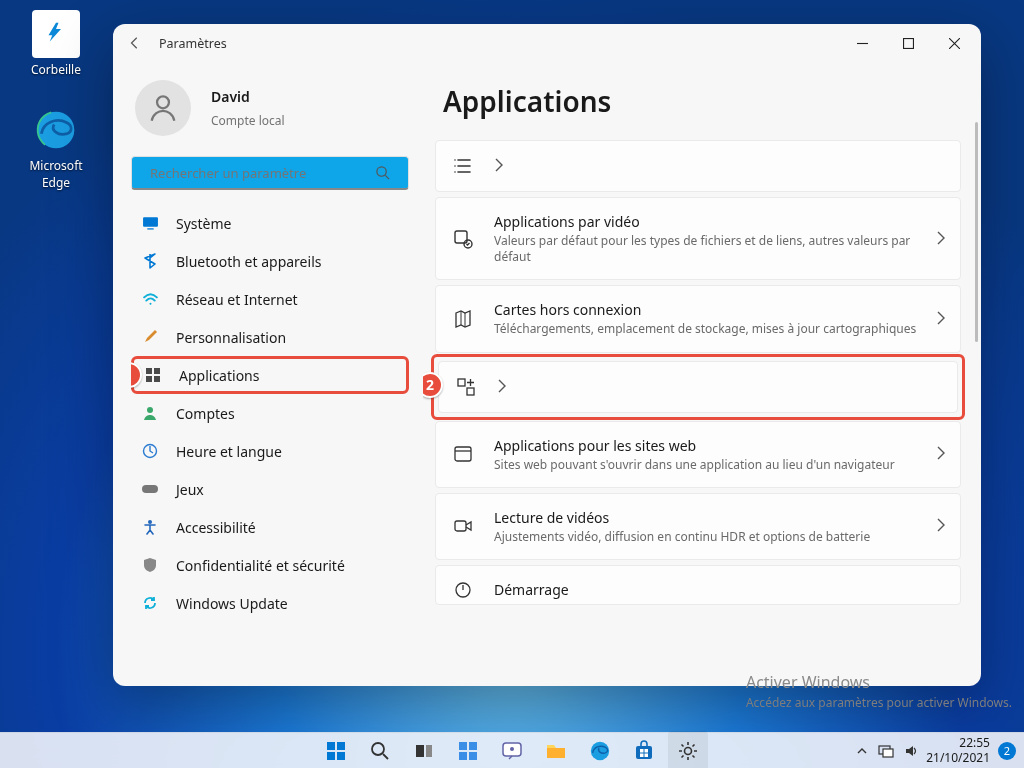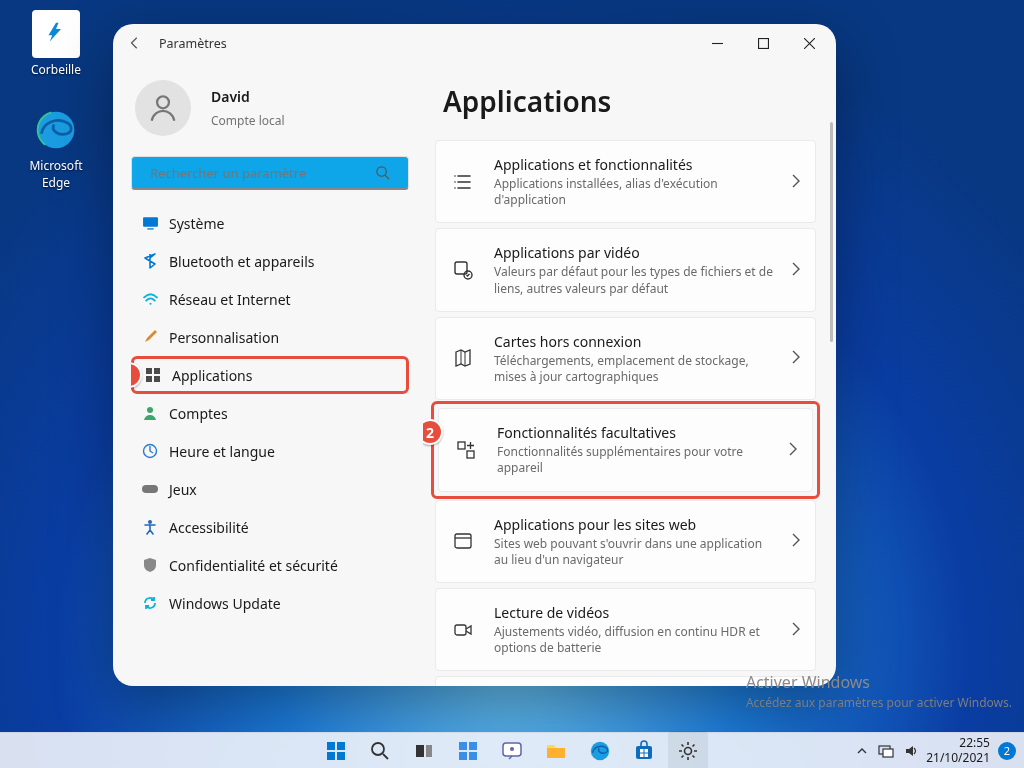--- a/index.html
+++ b/index.html
@@ -9,40 +9,40 @@
     background: radial-gradient(circle at 50% 85%, #6bc4f0 0%, #1c7bd9 28%, #0a3da3 55%, #083882 80%);
   }
   .desktop-icon { position:absolute; width:76px; text-align:center; color:#fff; font-size:12px; text-shadow:0 1px 2px rgba(0,0,0,.7);}
   .desktop-icon .di { width:48px; height:48px; margin:0 auto 3px; display:flex; align-items:center; justify-content:center; border-radius:6px; }
   .recycle .di { background:#fff; border-radius:4px; }
   .recycle svg{width:30px;height:30px;}
   .edge .di svg{width:44px;height:44px;}
 
   
   .win {
-    position:absolute; left:113px; top:24px; width:723px; height:662px;
-    background:#f7f7f7; border-radius:20px; box-shadow:0 20px 60px rgba(0,0,0,.35);
+    position:absolute; left:113px; top:24px; width:868px; height:662px;
+    background:#f7f7f7; border-radius:12px; box-shadow:0 20px 60px rgba(0,0,0,.35);
     display:flex; flex-direction:column;
   }
   .titlebar { height:38px; display:flex; align-items:center; padding:0 4px; }
   .tb-back { width:36px; height:36px; display:flex; align-items:center; justify-content:center; cursor:default; color:#555;}
   .tb-title { font-size:12.5px; color:#333; margin-left:6px;}
   .tb-spacer { flex:1; }
   .tb-btn { width:46px; height:32px; display:flex; align-items:center; justify-content:center; color:#222;}
 
   .win-body { flex:1; display:flex; overflow:hidden; }
   .sidebar { width:310px; padding:8px 14px 0 18px; display:flex; flex-direction:column; overflow:hidden; position:relative;}
   .profile { display:flex; align-items:center; gap:20px; padding:10px 4px 16px; }
   .avatar { width:56px; height:56px; border-radius:50%; background:#e2e2e2; display:flex; align-items:center; justify-content:center;}
   .pname { font-size:14px; font-weight:600; color:#1a1a1a;}
   .psub { font-size:12px; color:#737373; margin-top:6px;}
   .search { display:flex; align-items:center; height:34px; background:#0ea5e9; border:1px solid #e0e0e0; border-bottom:2px solid #888; border-radius:4px; padding:0 18px; margin:4px 0 14px;}
   .search input{ flex:1; border:none; outline:none; font-size:13px; background:transparent;}
   .navlist{ flex:1; overflow:hidden;}
-  .navitem{ display:flex; align-items:center; gap:10px; height:38px; padding:0 10px; border-radius:4px; font-size:14px; color:#1a1a1a; cursor:default;}
+  .navitem{ display:flex; align-items:center; gap:17px; height:38px; padding:0 10px; border-radius:4px; font-size:14px; color:#1a1a1a; cursor:default;}
   .navitem .nicon{ width:18px; height:18px; display:flex; align-items:center; justify-content:center;}
   .highlight1{ border:3px solid #e74c3c; border-radius:6px;}
 
   .main { flex:1; padding:8px 20px 0 6px; overflow:hidden; position:relative;}
   .page-title { font-size:28px; font-weight:600; color:#1a1a1a; margin:12px 0 20px 14px;}
   .cards{ display:flex; flex-direction:column; gap:5px; padding-left:6px;}
   .card{ background:#fdfdfd; border:1px solid #eaeaea; border-radius:4px; padding:14px 14px; display:flex; align-items:center; gap:18px;}
   .card .cicon{ width:26px; display:flex; align-items:center; justify-content:center; color:#333;}
   .card .cbody{ flex:1; min-width:0;}
   .card .ctitle{ font-size:14px; color:#1a1a1a;}
@@ -248,24 +248,20 @@
         <div class="page-title">Applications</div>
         <div class="scrollbar"></div>
 
         <div class="cards">
           <div class="card">
             <span class="cicon">
                 <svg width="20" height="20" viewBox="0 0 20 20">
                   <path d="M5 4h12M5 10h12M5 16h12M2 4h.01M2 10h.01M2 16h.01" stroke="#333" stroke-width="1.6" stroke-linecap="round"></path>
                 </svg>
               </span>
-            <div class="cbody">
-              <div class="ctitle">Applications et fonctionnalités</div>
-              <div class="csub">Applications installées, alias d'exécution d'application</div>
-            </div>
             <span class="chev"><svg width="10" height="14" viewBox="0 0 8 14">
                   <path d="M1 1l6 6-6 6" fill="none" stroke="currentColor" stroke-width="1.4"></path>
                 </svg></span>
           </div>
 
           <div class="card">
             <span class="cicon">
                 <svg width="20" height="20" viewBox="0 0 20 20">
                   <rect x="2" y="2" width="12" height="12" rx="2" fill="none" stroke="#333" stroke-width="1.4"></rect>
                   <circle cx="15" cy="15" r="4" fill="none" stroke="#333" stroke-width="1.4"></circle>
@@ -300,24 +296,20 @@
           <div style="position:relative;">
             <div class="highlight2">
               <div class="card">
                 <span class="cicon">
                     <svg width="20" height="20" viewBox="0 0 20 20">
                       <rect x="2" y="2" width="7" height="7" fill="none" stroke="#333" stroke-width="1.3"></rect>
                       <rect x="11" y="11" width="7" height="7" fill="none" stroke="#333" stroke-width="1.3"></rect>
                       <path d="M14.5 2v7M11 5.5h7" stroke="#333" stroke-width="1.3"></path>
                     </svg>
                   </span>
-                <div class="cbody">
-                  <div class="ctitle">Fonctionnalités facultatives</div>
-                  <div class="csub">Fonctionnalités supplémentaires pour votre appareil</div>
-                </div>
                 <span class="chev"><svg width="10" height="14" viewBox="0 0 8 14">
                       <path d="M1 1l6 6-6 6" fill="none" stroke="currentColor" stroke-width="1.4"></path>
                     </svg></span>
               </div>
             </div>
             <div class="badge" style="left:-18px; top:14px;">2</div>
           </div>
 
           <div class="card">
             <span class="cicon">

